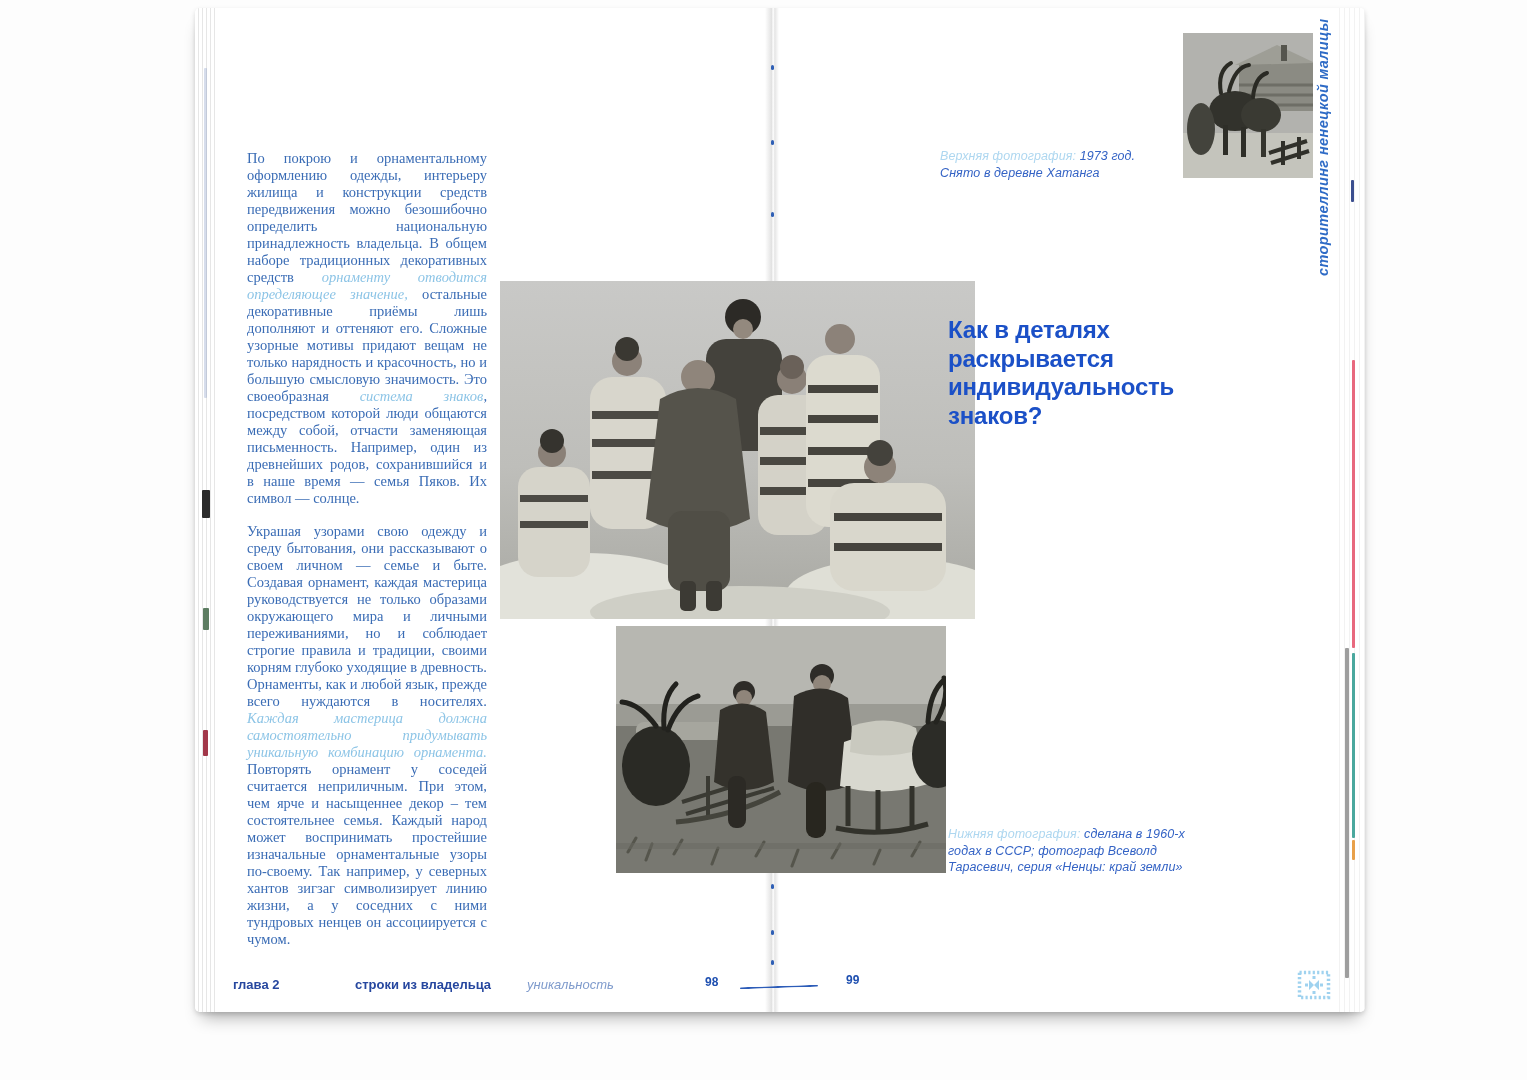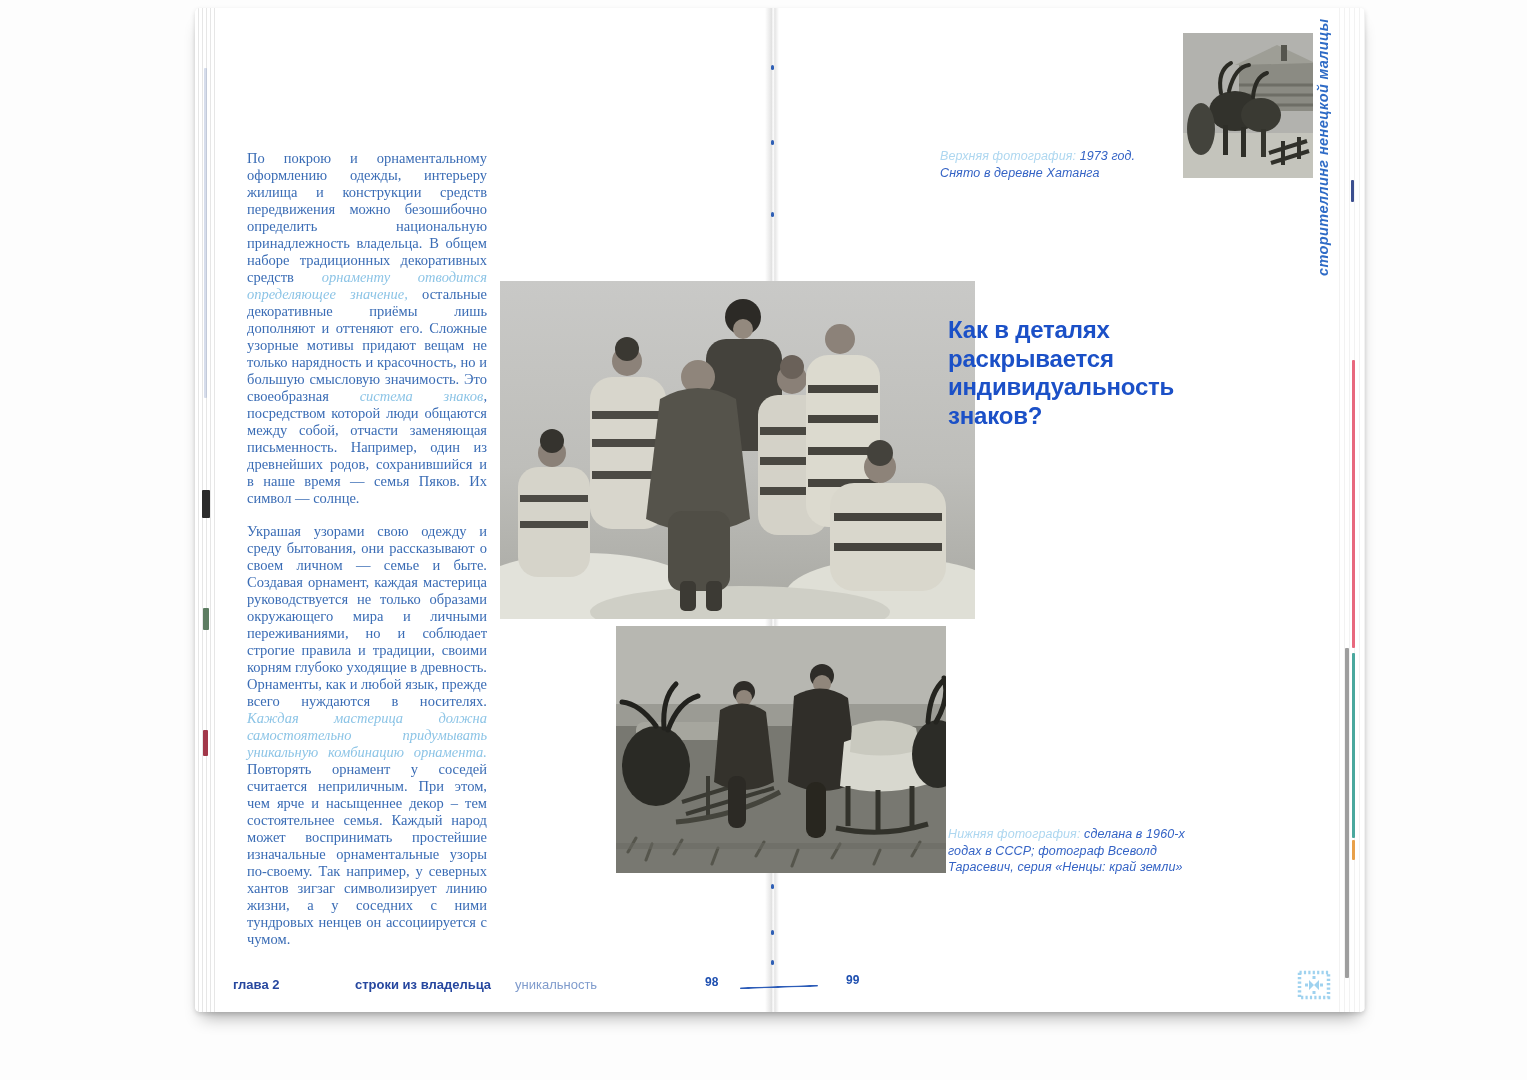--- a/index.html
+++ b/index.html
@@ -66,21 +66,21 @@
   .vertical-title{
     position:absolute;left:1120px;top:14px;width:26px;height:254px;
     writing-mode:vertical-rl;transform:rotate(180deg);
     font-style:italic;font-weight:600;font-size:14.5px;color:#2e6bc6;
     letter-spacing:.4px;white-space:nowrap;
   }
   
   .footer-item{position:absolute;font-size:13px;color:#26479f;}
   .f-chapter{left:38px;top:969px;font-weight:700;}
   .f-title{left:160px;top:969px;font-weight:700;}
-  .f-section{left:320px;top:969px;color:#7f9bcc;}
+  .f-section{left:332px;top:969px;font-style:italic;color:#7f9bcc;}
   .f-num{font-weight:700;font-size:12px;color:#1e4fb0;}
   .f-98{left:510px;top:967px;}
   .f-99{left:651px;top:965px;}
   .page-line{
     position:absolute;left:545px;top:978px;width:78px;height:0;
     border-top:2px solid #2c5cb8;transform:rotate(-2deg);border-radius:2px;
   }
   
   .stamp{position:absolute;left:1102px;top:962px;width:34px;height:30px;}
   .stamp svg{display:block;width:100%;height:100%;}

